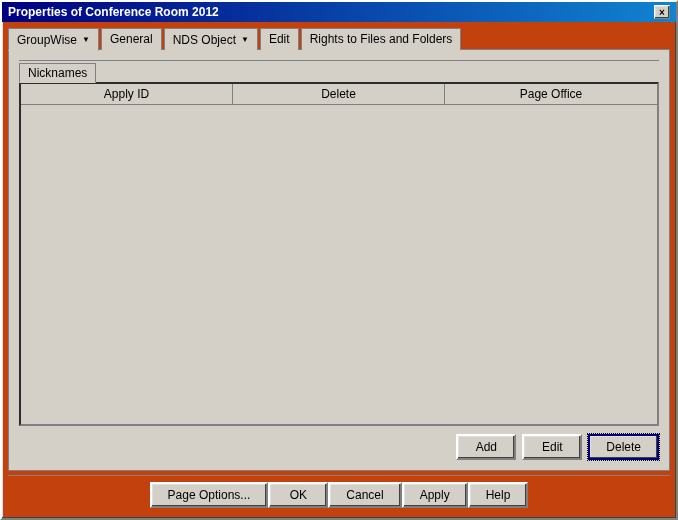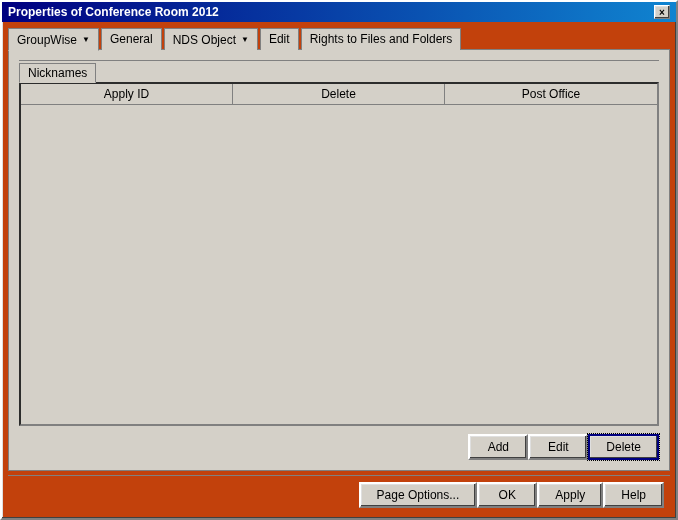--- a/index.html
+++ b/index.html
@@ -177,20 +177,21 @@
     }
 
     .table-body {
       background: #d4d0c8;
       height: calc(100% - 26px);
     }
 
     .action-buttons {
       display: flex;
       justify-content: flex-end;
+      gap: 6px;
       margin-top: 8px;
       flex-shrink: 0;
     }
 
     .btn {
       padding: 4px 16px;
       border: 2px solid #808080;
       border-top-color: #ffffff;
       border-left-color: #ffffff;
       background: #d4d0c8;
@@ -200,21 +201,21 @@
       box-shadow: inset -1px -1px #404040, inset 1px 1px #dfdfdf;
     }
 
     .btn-focused {
       border: 2px solid #000080;
       outline: 1px dotted black;
     }
 
     .bottom-bar {
       display: flex;
-      justify-content: flex-end;
+      justify-content: center;
       align-items: center;
       padding: 6px 6px 4px 6px;
       flex-shrink: 0;
       border-top: 1px solid #808080;
       margin-top: 4px;
     }
 
     .bottom-right-buttons {
       display: flex;
       gap: 0;
@@ -257,37 +258,38 @@
       <div class="sub-tabs-row">
         <div class="sub-tab active">
           <span>Nicknames</span>
         </div>
       </div>
 
       <div class="table-container">
         <div class="table-header">
           <div class="table-header-cell">Apply ID</div>
           <div class="table-header-cell">Delete</div>
-          <div class="table-header-cell">Post Office</div>
+          <div class="table-header-cell">Page Office</div>
         </div>
         <div class="table-body">
         </div>
       </div>
 
       <div class="action-buttons">
         <button class="btn">Add</button>
         <button class="btn">Edit</button>
         <button class="btn btn-focused">Delete</button>
       </div>
 
     </div>
 
     <div class="bottom-bar">
       <button class="btn">Page Options...</button>
       <div class="bottom-right-buttons">
         <button class="btn">OK</button>
+        <button class="btn">Cancel</button>
         <button class="btn">Apply</button>
         <button class="btn">Help</button>
       </div>
     </div>
 
   </div>
 </div>
 
 </body></html>

